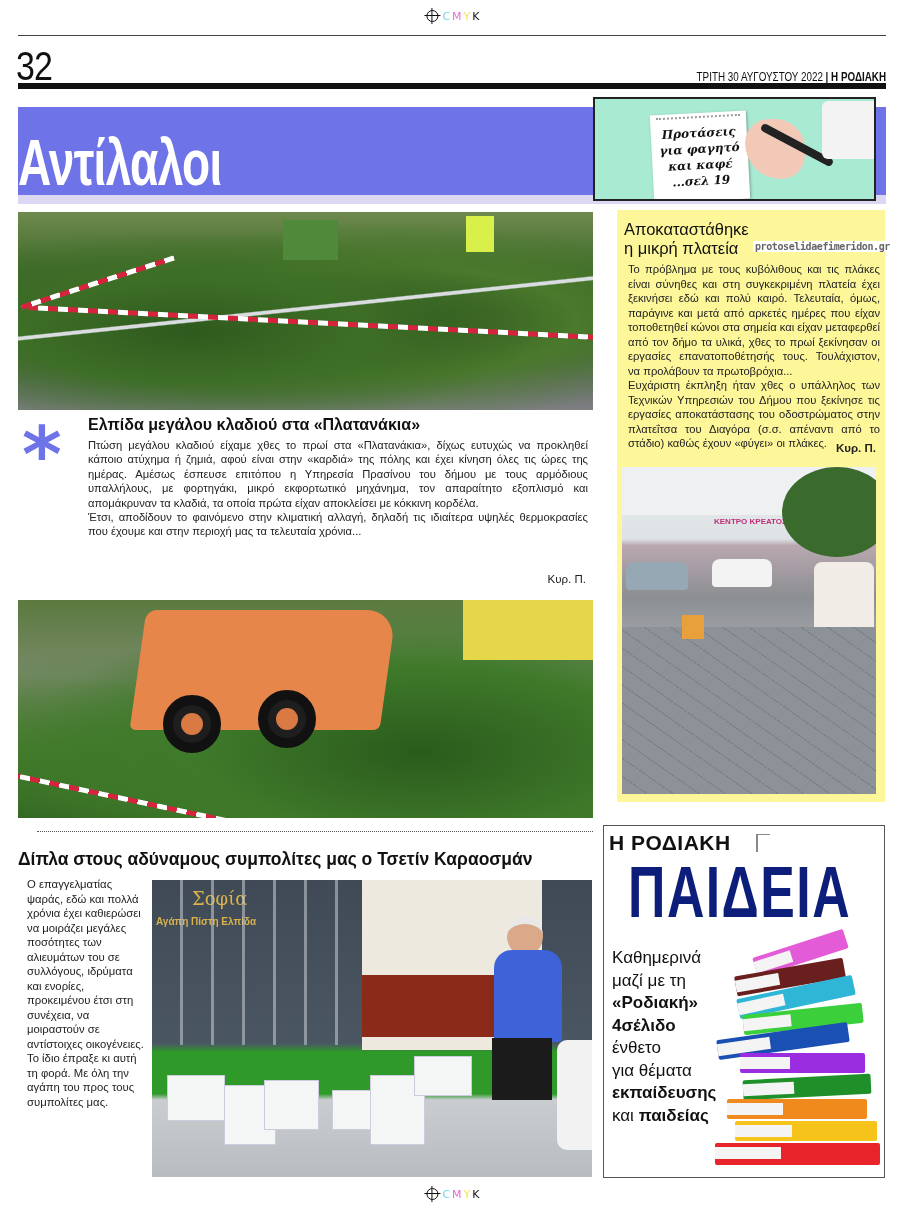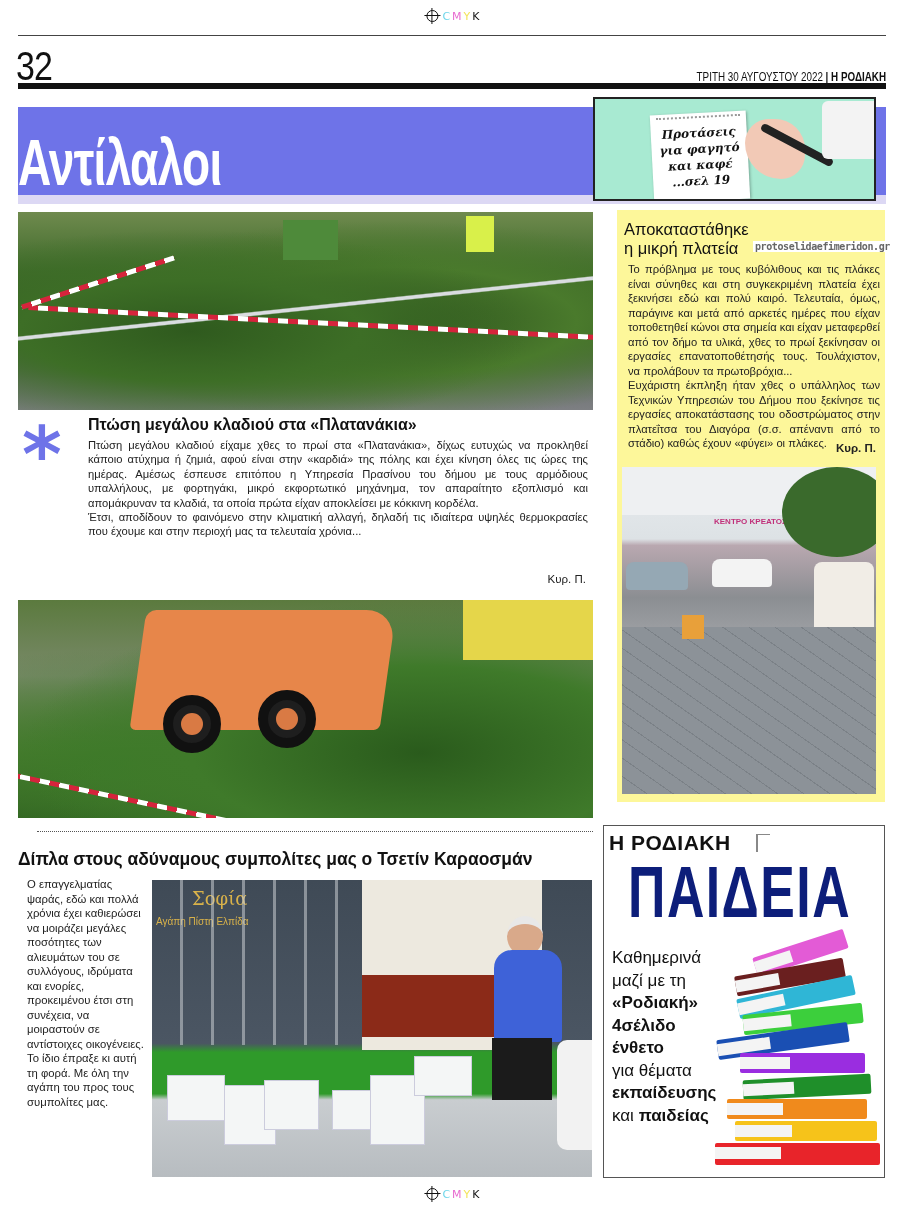--- a/index.html
+++ b/index.html
@@ -132,21 +132,21 @@
 </div>
 
 <div class="photo ph-branch">
   <div class="tape" style="left:10px; top:108px; width:570px; transform: rotate(3deg);"></div>
   <div class="tape" style="left:0; top:68px; width:160px; transform: rotate(-18deg);"></div>
   <div style="position:absolute; left:265px; top:8px; width:55px; height:40px; background:#4e8a3a;"></div>
   <div style="position:absolute; left:448px; top:4px; width:28px; height:36px; background:#d9f04a;"></div>
 </div>
 
 <div class="bullet-star">*</div>
-<div class="story1-title">Πτώση μεγάλου κλαδιού στα «Πλατανάκια»</div>
+<div class="story1-title">Ελπίδα μεγάλου κλαδιού στα «Πλατανάκια»</div>
 <div class="story1-body">
   <p>Πτώση μεγάλου κλαδιού είχαμε χθες το πρωί στα «Πλατανάκια», δίχως ευτυχώς να προκληθεί κάποιο ατύχημα ή ζημιά, αφού είναι στην «καρδιά» της πόλης και έχει κίνηση όλες τις ώρες της ημέρας. Αμέσως έσπευσε επιτόπου η Υπηρεσία Πρασίνου του δήμου με τους αρμόδιους υπαλλήλους, με φορτηγάκι, μικρό εκφορτωτικό μηχάνημα, τον απαραίτητο εξοπλισμό και απομάκρυναν τα κλαδιά, τα οποία πρώτα είχαν αποκλείσει με κόκκινη κορδέλα.</p>
   <p>Έτσι, αποδίδουν το φαινόμενο στην κλιματική αλλαγή, δηλαδή τις ιδιαίτερα υψηλές θερμοκρασίες που έχουμε και στην περιοχή μας τα τελευταία χρόνια...</p>
 </div>
 <div class="story1-sig">Κυρ. Π.</div>
 
 <div class="photo ph-loader">
   <div class="yellow-bldg"></div>
   <div class="loader-body"></div>
   <div class="loader-wheel" style="left:145px; top:95px;"></div>
@@ -177,21 +177,21 @@
 </div>
 
 <div class="dotted-rule"></div>
 
 <div class="story3-title">Δίπλα στους αδύναμους συμπολίτες μας ο Τσετίν Καραοσμάν</div>
 <div class="story3-body">
   <p>Ο επαγγελματίας ψαράς, εδώ και πολλά χρόνια έχει καθιερώσει να μοιράζει μεγάλες ποσότητες των αλιευμάτων του σε συλλόγους, ιδρύματα και ενορίες, προκειμένου έτσι στη συνέχεια, να μοιραστούν σε αντίστοιχες οικογένειες. Το ίδιο έπραξε κι αυτή τη φορά. Με όλη την αγάπη του προς τους συμπολίτες μας.</p>
 </div>
 <div class="photo ph-fish">
   <div style="position:absolute; left:40px; top:8px; color:#d9b24a; font-size:18px; font-family:'DejaVu Serif', serif;">Σοφία</div>
-  <div style="position:absolute; left:4px; top:36px; color:#d9b24a; font-size:10px; font-weight:400;">Αγάπη Πίστη Ελπίδα</div>
+  <div style="position:absolute; left:4px; top:36px; color:#d9b24a; font-size:10px; font-weight:700;">Αγάπη Πίστη Ελπίδα</div>
   <div style="position:absolute; left:0; top:0; width:205px; height:165px; background: repeating-linear-gradient(90deg, transparent 0 28px, #c8ccd0 28px 31px); opacity:0.55;"></div>
   <div class="shopwall"></div>
   <div class="shopwall-red"></div>
   <div class="man-head"></div>
   <div class="man-shirt"></div>
   <div class="man-shorts"></div>
   <div class="fishbox" style="left:15px; top:195px; width:58px; height:46px;"></div>
   <div class="fishbox" style="left:72px; top:205px; width:52px; height:60px;"></div>
   <div class="fishbox" style="left:112px; top:200px; width:55px; height:50px;"></div>
   <div class="fishbox" style="left:180px; top:210px; width:48px; height:40px;"></div>
@@ -202,21 +202,21 @@
 
 <div class="ad-box"></div>
 <div class="ad-brand">Η ΡΟΔΙΑΚΗ</div>
 <div class="ad-brand-icon"></div>
 <div class="ad-headline">ΠΑΙΔΕΙΑ</div>
 <div class="ad-text">
   <div>Καθημερινά</div>
   <div>μαζί με τη</div>
   <div style="font-weight:700">«Ροδιακή»</div>
   <div style="font-weight:700">4σέλιδο</div>
-  <div style="font-weight:700">ένθετο</div>
+  <div style="font-weight:400">ένθετο</div>
   <div>για θέματα</div>
   <div style="font-weight:700">εκπαίδευσης</div>
   <div><span>και </span><b>παιδείας</b></div>
 </div>
 <div class="books">
   <div class="book" style="left:38px; top:8px; width:95px; background:#e35bd6; transform: rotate(-18deg);"></div>
   <div class="book" style="left:20px; top:32px; width:110px; background:#6a1f1f; transform: rotate(-10deg);"></div>
   <div class="book" style="left:22px; top:52px; width:118px; background:#2fb6d6; transform: rotate(-12deg);"></div>
   <div class="book" style="left:28px; top:74px; width:120px; background:#3ccf3c; transform: rotate(-6deg);"></div>
   <div class="book" style="left:2px; top:96px; width:132px; background:#1a4fb3; transform: rotate(-8deg);"></div>

